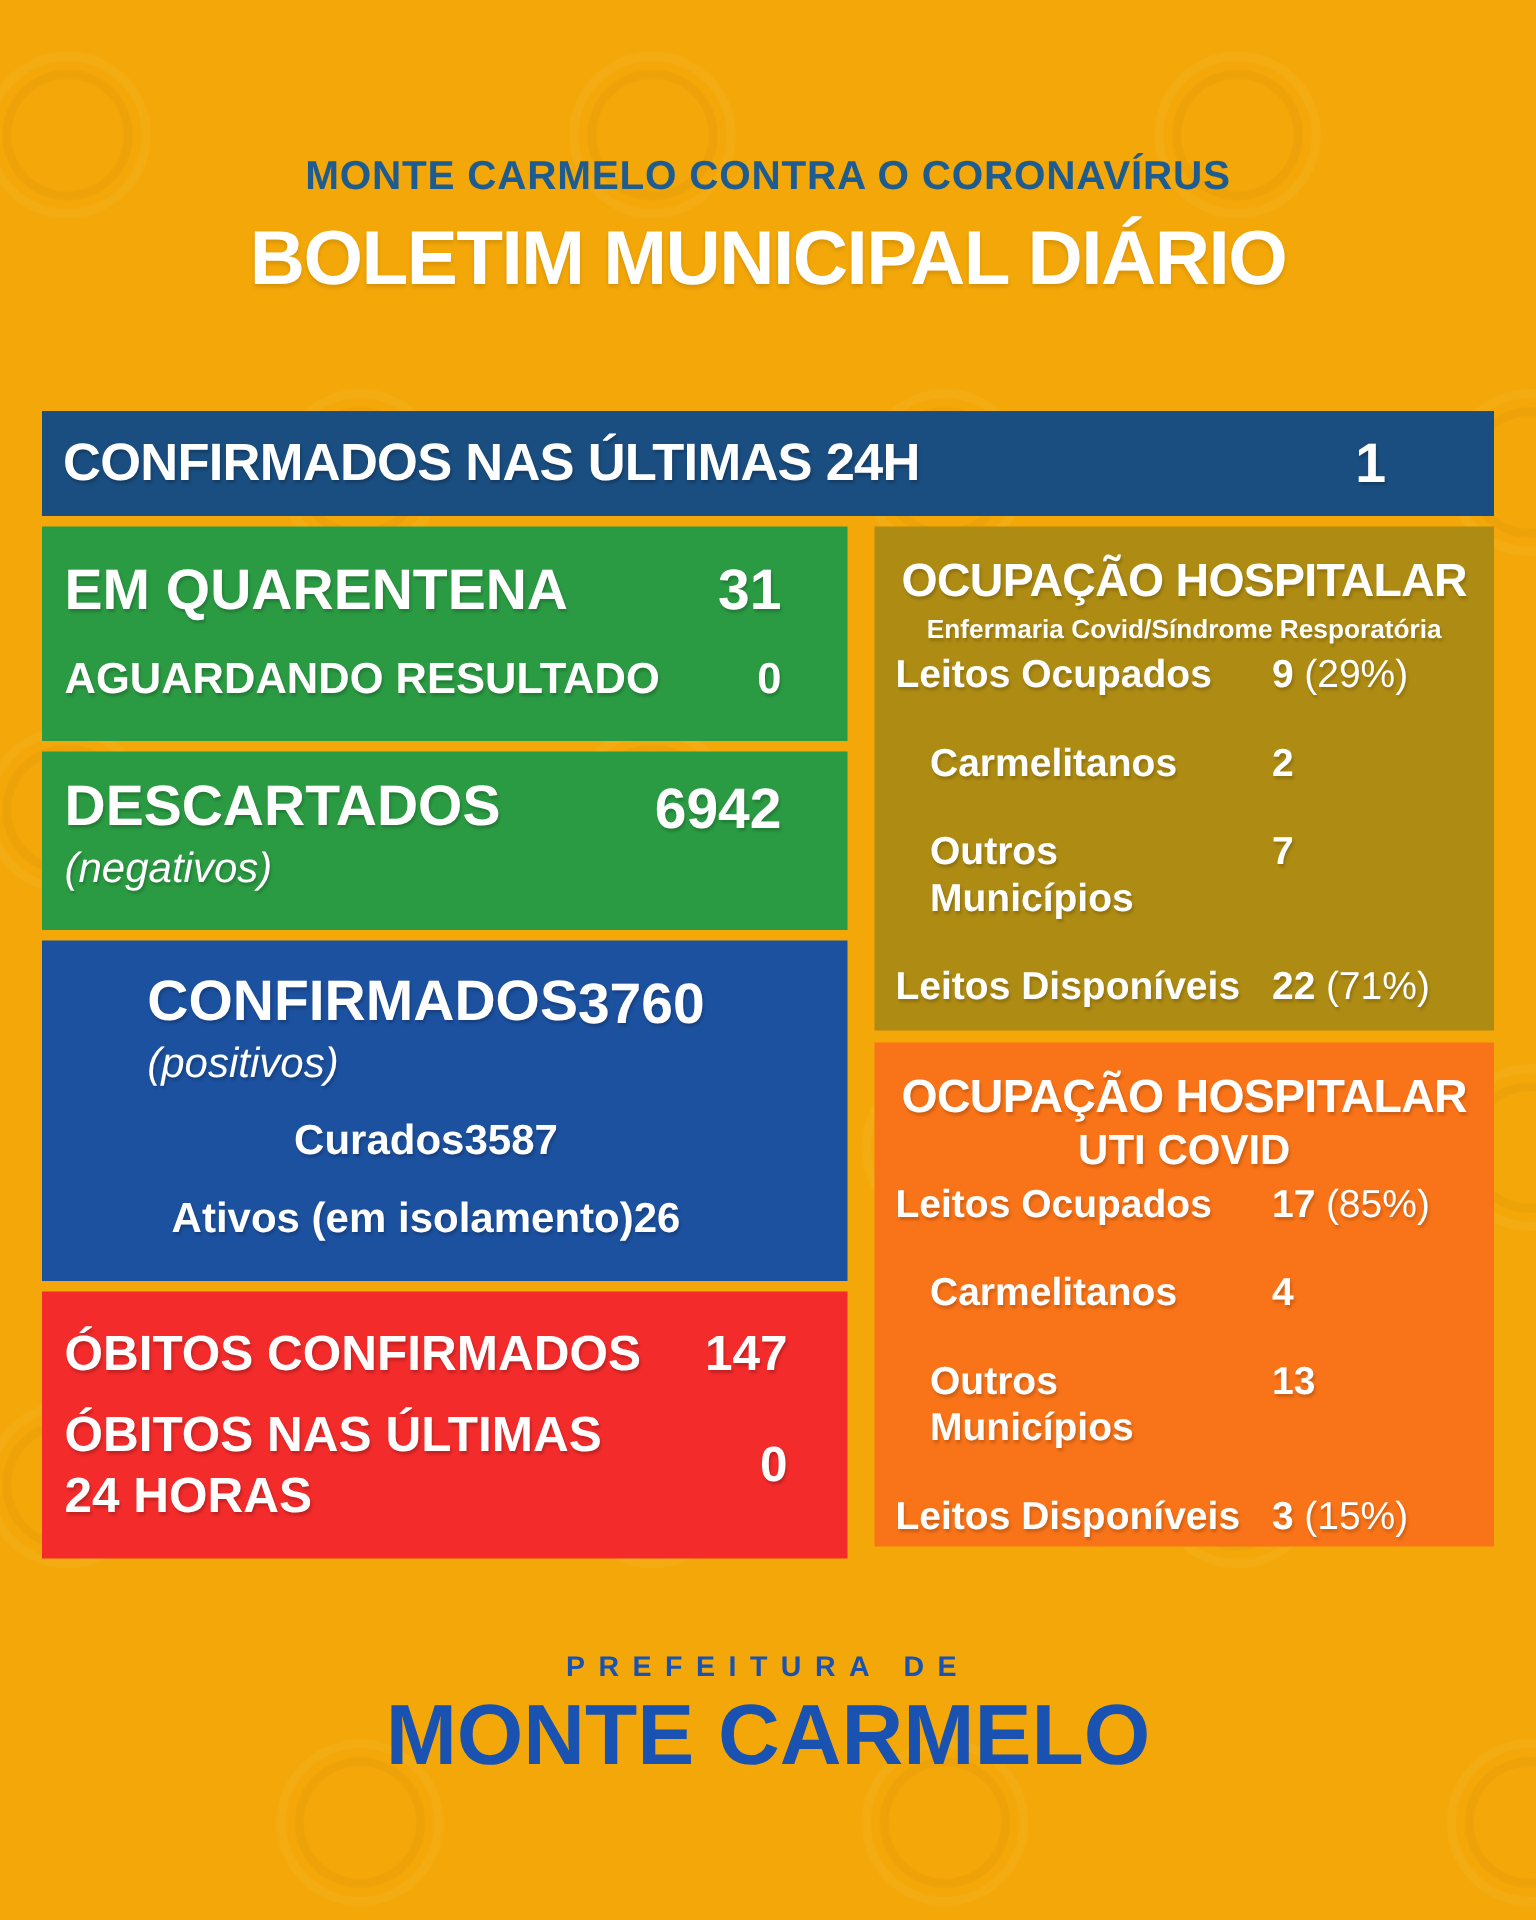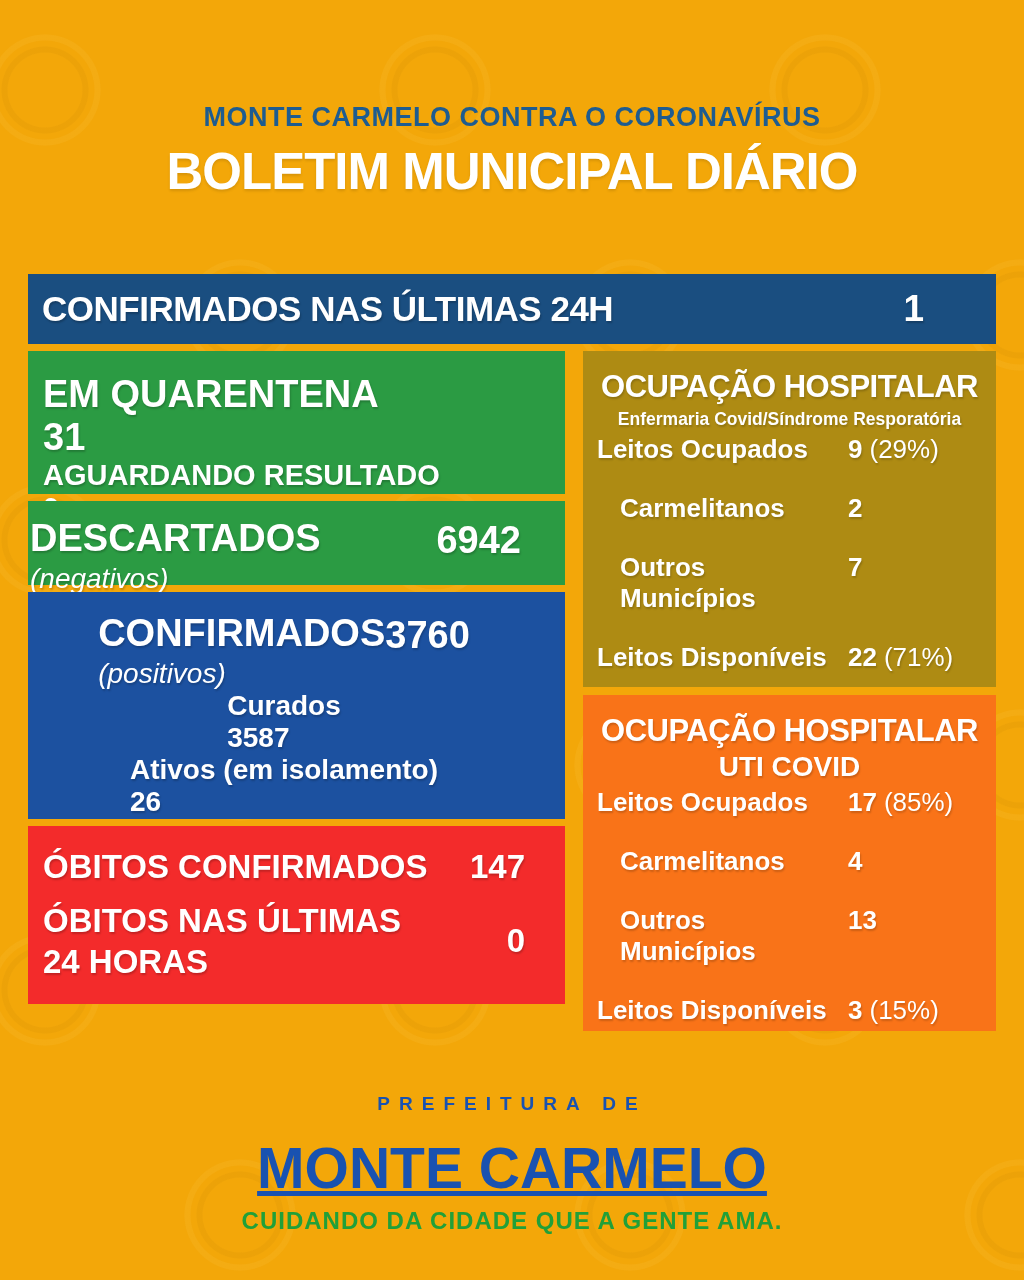--- a/index.html
+++ b/index.html
@@ -62,27 +62,27 @@
   .col-left  { width:537px; display:flex; flex-direction:column; gap:7px; }
   .col-right { flex:1; display:flex; flex-direction:column; gap:8px; }
 
   .box { color:#fff; text-shadow: 1px 2px 2px rgba(0,0,0,0.2); }
 
   .box-quarantine {
     height:143px; background: var(--green, #2B9B43);
     padding:22px 44px 24px 15px;
     display:flex; flex-direction:column; justify-content:space-between;
   }
-  .lrow { display:flex; justify-content:space-between; align-items:baseline;flex-direction:column; }
+  .lrow { display:flex; justify-content:space-between; align-items:baseline; }
   .box-quarantine .r1 { font-size:38px; font-weight:bold; }
   .box-quarantine .r2 { font-size:29px; font-weight:bold; }
 
   .box-discarded {
-    height:84px; background: var(--green, #2B9B43);
-    padding:18px 44px 18px 2px;
+    height:119px; background: var(--green, #2B9B43);
+    padding:18px 44px 18px 15px;
   }
   .hdr-row { display:flex; justify-content:space-between; align-items:flex-start; }
   .hdr-label { font-size:38px; font-weight:bold; line-height:1.05; }
   .hdr-sub   { font-size:28px; font-style:italic; font-weight:normal; margin-top:4px; }
   .hdr-value { font-size:38px; font-weight:bold; }
 
   .box-confirmed {
     height:227px; background: var(--blue, #1C51A0);
     padding:22px 40px 26px 15px;
     display:flex; flex-direction:column; justify-content:space-between;align-items:center;
@@ -117,21 +117,21 @@
   .rvalue-col .p:empty { display:none; }
 
   
   footer { text-align:center; margin-top:62px; }
   .pref {
     color: var(--footer-blue, #1952B0);
     font-size:19px; font-weight:bold; letter-spacing:9px;
   }
   .city {
     color: var(--footer-blue, #1952B0);
-    font-size:57px; font-weight:800; letter-spacing:0px; margin-top:20px;text-decoration:underline;
+    font-size:57px; font-weight:800; letter-spacing:0px; margin-top:1px;
   }
   .slogan {
     color: var(--footer-green, #21A039);
     font-size:24px; font-weight:bold; letter-spacing:1px; margin-top:6px;
   }
 </style>
 </head>
 <body>
 
 <div class="page">
@@ -275,17 +275,16 @@
             </div>
           </div>
         </div>
 
       </div>
     </div>
 
     <footer>
       <div class="pref">PREFEITURA DE</div>
       <div class="city">MONTE CARMELO</div>
-      <div class="slogan">CUIDANDO DA CIDADE QUE A GENTE AMA.</div>
     </footer>
 
   </div>
 </div>
 
 </body></html>

